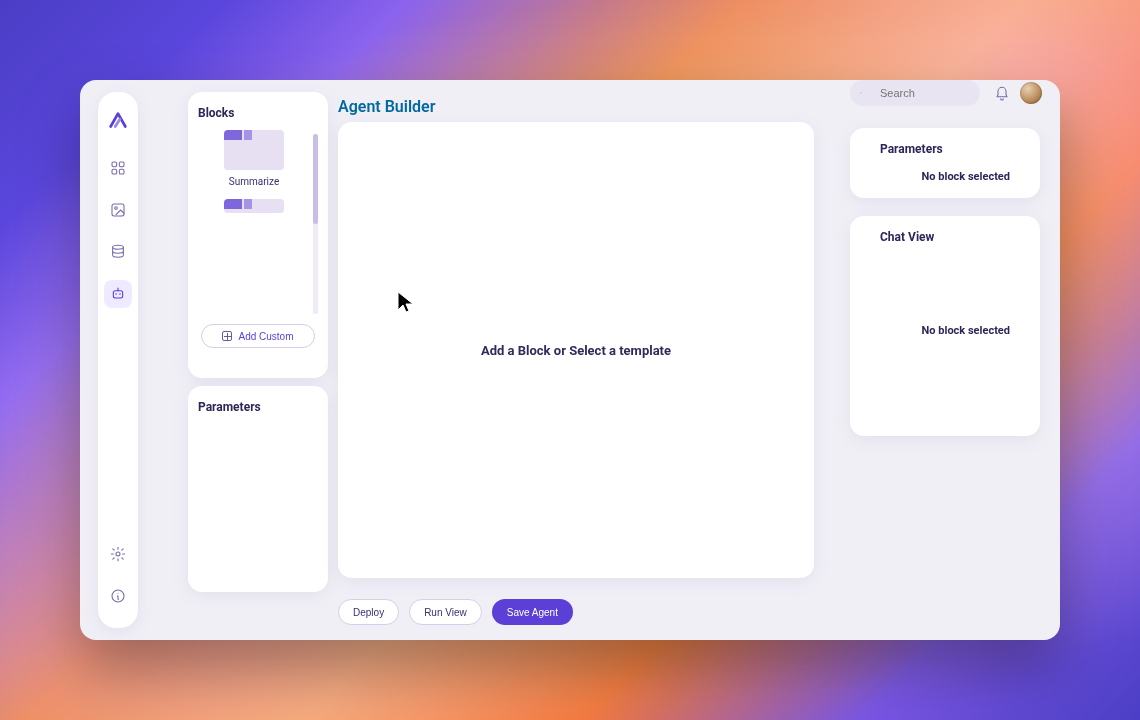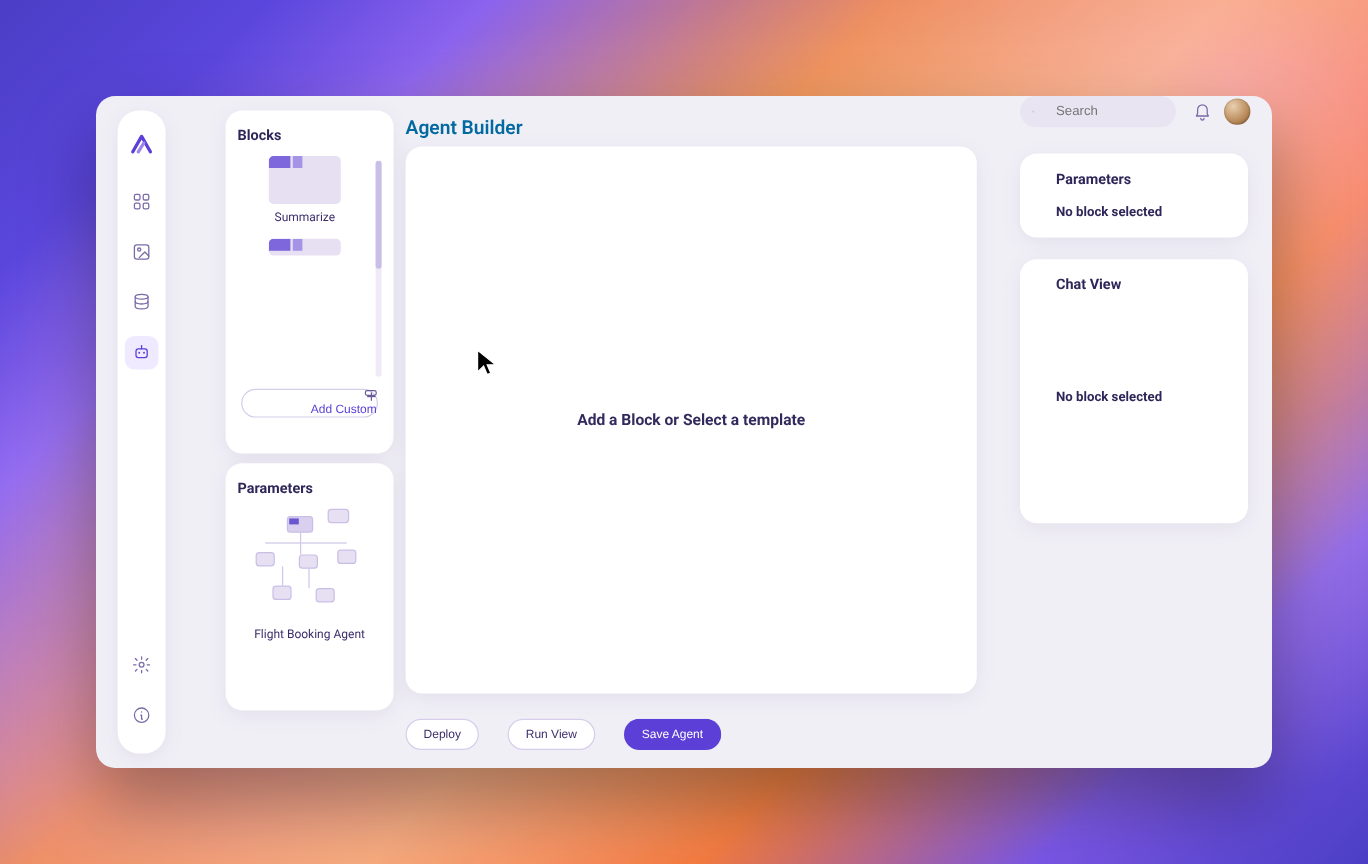--- a/index.html
+++ b/index.html
@@ -120,24 +120,24 @@
   .block-thumb::before, .block-thumb::after { content:""; position:absolute; background:#5b3fd6; opacity:0.75; }
   .block-thumb::before { left:0; top:0; width:18px; height:10px; }
   .block-thumb::after { left:20px; top:0; width:8px; height:10px; background:#8e7be0; }
   .block-thumb.partial { height: 14px; }
   .block-label { font-size: 10px; color:#3c2e6b; }
 
   .add-custom {
     margin-top: 6px;
     width: 114px; height: 24px;
     border:1px solid #d6cdea; border-radius: 12px;
-    background:#fff; display:flex; align-items:flex-end; justify-content:center;
+    background:#fff; display:flex; align-items:center; justify-content:center;
     gap:6px; cursor:pointer;
     font-size:10px; color:#5b3fd6; font-weight:500;
-    margin-left:auto; margin-right:auto;flex-direction:column;
+    margin-left:auto; margin-right:auto;
   }
   .add-custom .plus { width:10px; height:10px; border:1px solid #6b5a9a; border-radius:2px; position:relative; }
   .add-custom .plus::before, .add-custom .plus::after { content:""; position:absolute; background:#6b5a9a; }
   .add-custom .plus::before { left:4px; top:1px; width:1px; height:7px; }
   .add-custom .plus::after  { top:4px; left:1px; height:1px; width:7px; }
 
   
   .templates-panel {
     position:absolute; left:108px; top: 306px;
     width: 140px; height: 206px;
@@ -181,42 +181,42 @@
   .canvas-empty { font-size: 13px; font-weight:700; color:#32295c; }
 
   
   .cursor-ptr {
     position:absolute; left: 316px; top: 210px; width:20px; height:26px;
   }
 
   
   .actions {
     position:absolute; left: 258px; top: 516px; height: 32px;
-    display:flex; gap:24px; align-items:center;
+    display:flex; gap:10px; align-items:center;
   }
   .btn {
     height: 26px; padding: 0 14px; border-radius: 14px;
     font-size: 10px; font-weight:500; cursor:pointer;
     display:flex; align-items:center; justify-content:center;
     border:1px solid transparent;
   }
   .btn-outline { background:#fff; color:#3c2e6b; border-color:#d6cdea; }
   .btn-primary { background:#5b3fd6; color:#fff; }
 
   
   .params-card, .chat-card {
     position:absolute; right: 20px;
     width: 190px; background:#ffffff; border-radius:14px;
     box-shadow: 0 4px 18px rgba(60,50,120,0.08);
     padding: 14px 30px;
   }
   .params-card { top: 48px; height: 70px; }
   .chat-card { top: 136px; height: 220px; }
   .card-title { font-size: 12px; font-weight:700; color:#2e2558; }
-  .card-empty { font-size: 11px; font-weight:700; color:#2e2558; text-align:left; margin-top: 14px; }
+  .card-empty { font-size: 11px; font-weight:700; color:#2e2558; text-align:right; margin-top: 14px; }
   .chat-card .card-empty { margin-top: 80px; }
 
 </style>
 </head>
 <body>
 
 <div class="wallpaper"></div>
 
 <div class="window">
 
@@ -308,37 +308,20 @@
       <div class="scroll-thumb"></div>
     </div>
     <button class="add-custom">
       <span class="plus"></span>
       <span>Add Custom</span>
     </button>
   </div>
 
   <div class="templates-panel">
     <div class="panel-title">Parameters</div>
-    <div class="template-card">
-      <div class="template-preview">
-        <div class="node n1"></div>
-          <div class="node n2"></div>
-          <div class="node n3"></div>
-        <div class="node n4"></div>
-          <div class="node n5"></div>
-          <div class="node n6"></div>
-          <div class="node n7"></div>
-        <div class="edge e1"></div>
-          <div class="edge e2"></div>
-          <div class="edge e3"></div>
-          <div class="edge e4"></div>
-          <div class="edge e5"></div>
-      </div>
-      <div class="template-label">Flight Booking Agent</div>
-    </div>
   </div>
 
   <div class="canvas">
     <div class="canvas-empty">Add a Block or Select a template</div>
   </div>
 
   <svg class="cursor-ptr" viewBox="0 0 20 26">
     <path d="M2 2 L2 20 L7 15 L10 22 L13 21 L10 14 L17 14 Z" fill="#000" stroke="#fff" stroke-width="1"></path>
   </svg>
 

